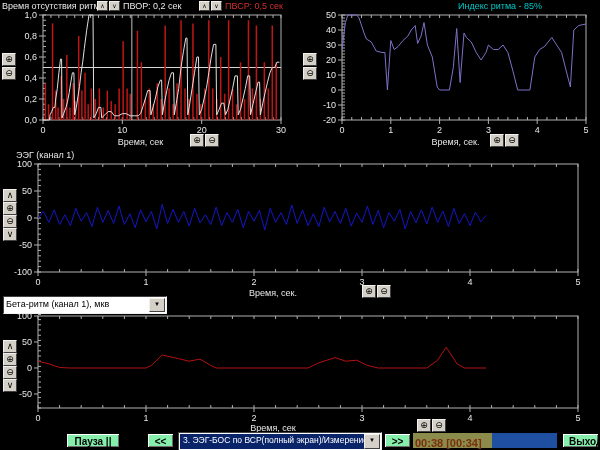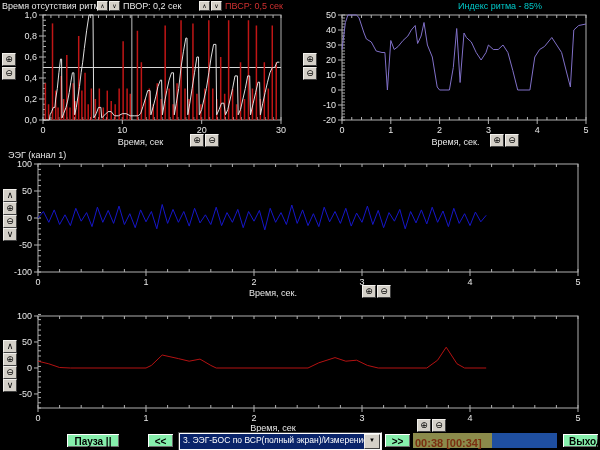--- a/index.html
+++ b/index.html
@@ -540,29 +540,33 @@
   <div class="axlbl" style="left:98px;top:137px;width:85px;">Время, сек</div>
   <button class="zbtn" style="left:190px;top:134px;">⊕</button>
   <button class="zbtn" style="left:205px;top:134px;">⊖</button>
 
   <button class="zbtn" style="left:303px;top:53px;">⊕</button>
   <button class="zbtn" style="left:303px;top:67px;">⊖</button>
   <div class="axlbl" style="left:413px;top:137px;width:85px;">Время, сек.</div>
   <button class="zbtn" style="left:490px;top:134px;">⊕</button>
   <button class="zbtn" style="left:505px;top:134px;">⊖</button>
 
-  <div class="hdr" style="left:8px;top:150px;">ЭЭГ (канал 1)</div>
+  <div class="hdr" style="left:16px;top:150px;">ЭЭГ (канал 1)</div>
   <button class="zbtn" style="left:3px;top:189px;">∧</button>
   <button class="zbtn" style="left:3px;top:202px;">⊕</button>
   <button class="zbtn" style="left:3px;top:215px;">⊖</button>
   <button class="zbtn" style="left:3px;top:228px;">∨</button>
   <div class="axlbl" style="left:228px;top:288px;width:90px;">Время, сек.</div>
   <button class="zbtn" style="left:362px;top:285px;">⊕</button>
   <button class="zbtn" style="left:377px;top:285px;">⊖</button>
 
+  <div class="combo" style="left:3px;top:296px;width:162px;height:16px;">
+    <div class="plaintext">Бета-ритм (канал 1), мкв</div>
+    <div class="ddbtn">▼</div>
+  </div>
 
   <button class="zbtn" style="left:3px;top:340px;">∧</button>
   <button class="zbtn" style="left:3px;top:353px;">⊕</button>
   <button class="zbtn" style="left:3px;top:366px;">⊖</button>
   <button class="zbtn" style="left:3px;top:379px;">∨</button>
   <div class="axlbl" style="left:228px;top:423px;width:90px;">Время, сек</div>
   <button class="zbtn" style="left:417px;top:419px;">⊕</button>
   <button class="zbtn" style="left:432px;top:419px;">⊖</button>
 
   <button class="btn" style="left:66px;top:433px;width:54px;">Пауза ||</button>

